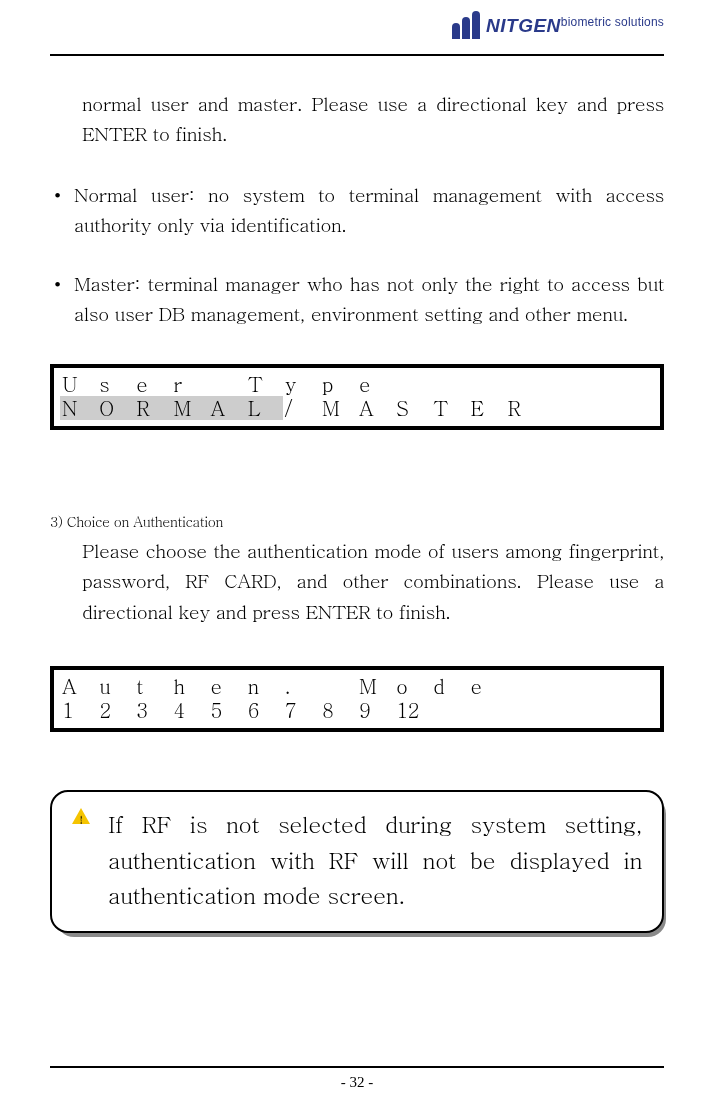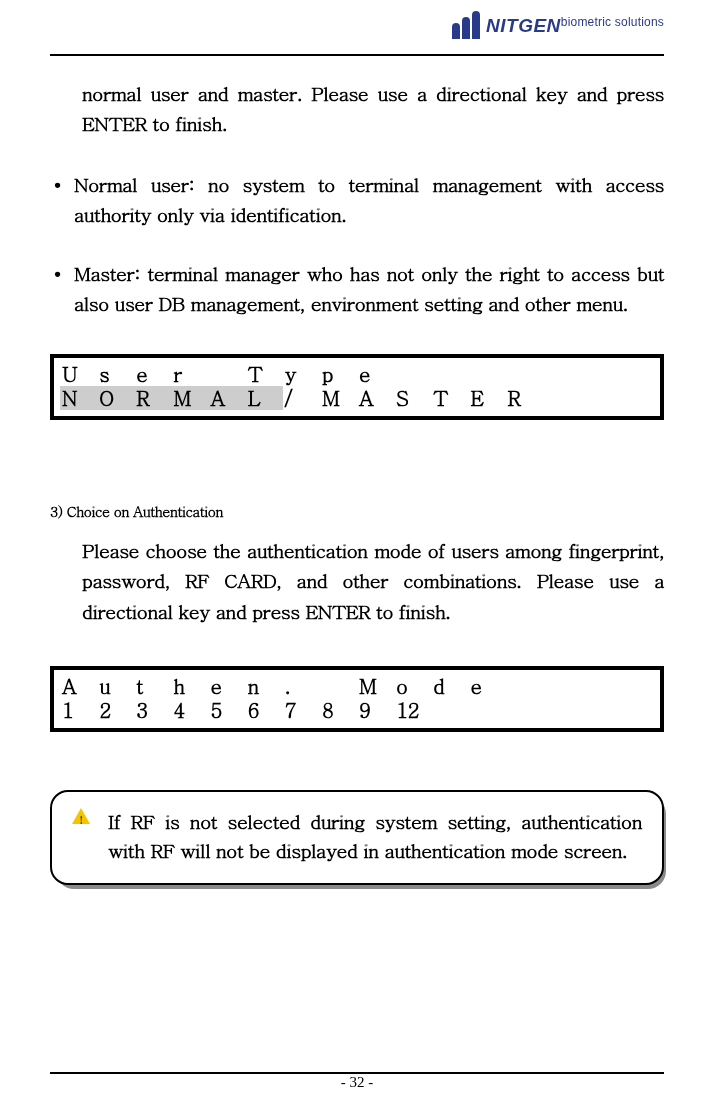--- a/index.html
+++ b/index.html
@@ -35,26 +35,25 @@
     border-radius: 4px 4px 0 0;
   }
   .logo-bars span:nth-child(1){ height: 16px; }
   .logo-bars span:nth-child(2){ height: 22px; }
   .logo-bars span:nth-child(3){ height: 28px; }
   .logo-text { display: flex; flex-direction: row; line-height: 1; }
   .logo-brand { font-family: Arial, sans-serif; font-weight: 900; font-style: italic; font-size: 19px; color: #2a3a8a; letter-spacing: 0.5px; }
   .logo-tag { font-family: Arial, sans-serif; font-size: 12px; color: #2a3a8a; letter-spacing: 0.2px; }
 
   .content {
-    padding-top: 22px;
+    padding-top: 32px;
     font-size: 19px;
     line-height: 1.6;
     color: #000;
     letter-spacing: -0.5px;
-    font-weight: bold;
   }
   .intro { margin-left: 32px; text-align: justify; text-justify: inter-word; }
   .bullet-block { margin-top: 30px; }
   .bullet {
     display: flex;
     margin-bottom: 28px;
   }
   .bullet .dot {
     width: 24px;
     flex-shrink: 0;
@@ -77,21 +76,21 @@
     padding: 0 2px;
     height: 24px;
     line-height: 24px;
   }
   .lcd-cell.hi { background: #cdcdcd; }
 
   .section3 {
     margin-top: 80px;
   }
   .sec-title { font-size: 14px; }
-  .sec-body { margin-left: 32px; margin-top: 12px; text-align: justify; text-justify: inter-word; }
+  .sec-body { margin-left: 32px; margin-top: 2px; text-align: justify; text-justify: inter-word; }
 
   .noticebox-wrap {
     margin-top: 58px;
     position: relative;
   }
   .noticebox-shadow {
     position: absolute;
     top: 6px; left: 6px; right: -2px; bottom: -4px;
     background: #8a8a8a;
     border-radius: 18px;
@@ -100,21 +99,21 @@
   .noticebox {
     position: relative;
     background: #fff;
     border: 2px solid #000;
     border-radius: 18px;
     padding: 14px 20px 18px 20px;
     z-index: 1;
   }
   .notice-content {
     display: flex;
-    font-size: 19px;
+    font-size: 23px;
     line-height: 1.55;
     letter-spacing: -0.5px;
   }
   .warn-icon {
     width: 28px;
     flex-shrink: 0;
     padding-top: 2px;
   }
   .warn-tri {
     width: 0; height: 0;
@@ -134,20 +133,21 @@
     text-align: center;
   }
   .notice-text { flex: 1; text-align: justify; text-justify: inter-word; margin-left: 8px; }
 
   .footer {
     position: absolute;
     bottom: 22px;
     left: 50px; right: 50px;
     border-top: 2px solid #000;
     text-align: center;
+    padding-top: 6px;
     font-family: "Times New Roman", serif;
     font-size: 15px;
   }
 </style>
 </head>
 <body>
 
 <div class="page">
 
   <div class="header">

